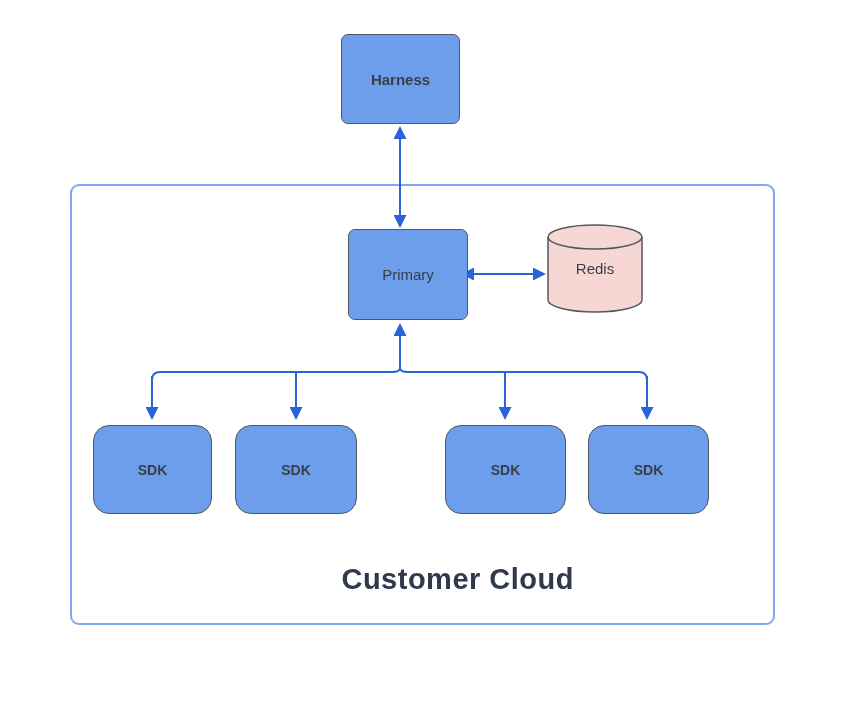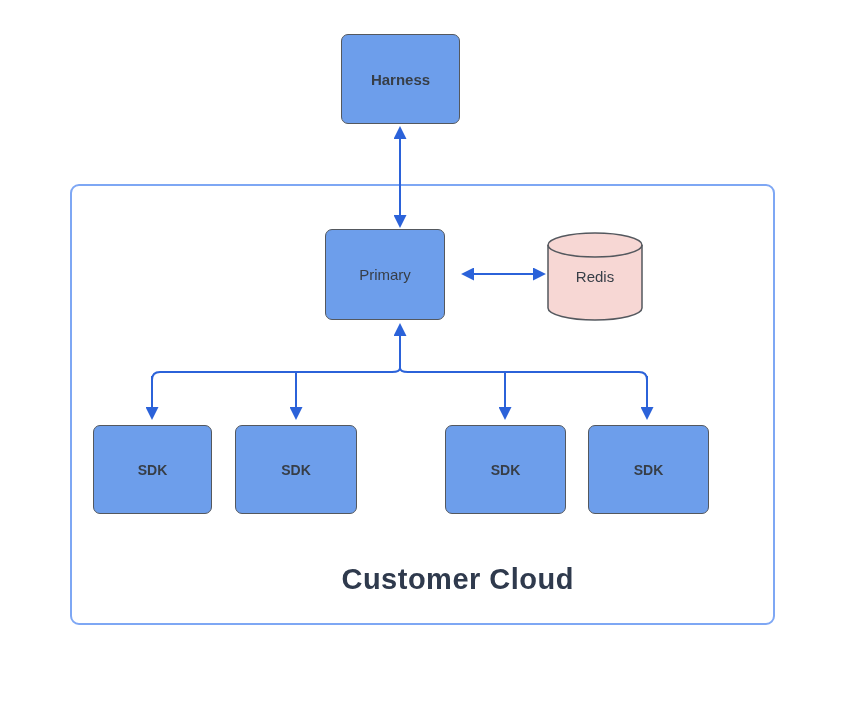--- a/index.html
+++ b/index.html
@@ -44,29 +44,29 @@
     border: 1.5px solid var(--node-border);
     border-radius: 7px;
     display: flex;
     align-items: center;
     justify-content: center;
     color: var(--label-color);
     font-size: 15px;
   }
   .node.bold { font-weight: bold; }
   .node-harness { left: 341px; top: 34px;  width: 119px; height: 90px; }
-  .node-primary { left: 325px; top: 229px; width: 120px; height: 91px; font-size: 15px; }
+  .node-primary { left: 348px; top: 229px; width: 120px; height: 91px; font-size: 15px; }
   .node-sdk-1 { left: 93px;  top: 425px; width: 119px; height: 89px; }
   .node-sdk-2 { left: 235px; top: 425px; width: 122px; height: 89px; }
   .node-sdk-3 { left: 445px; top: 425px; width: 121px; height: 89px; }
   .node-sdk-4 { left: 588px; top: 425px; width: 121px; height: 89px; }
-  .node-sdk-1, .node-sdk-2, .node-sdk-3, .node-sdk-4 { font-size: 14px; font-weight: bold; }
+  .node-sdk-1, .node-sdk-2, .node-sdk-3, .node-sdk-4 { font-size: 14px; font-weight: bold; border-radius: 16px; }
   .redis-wrap {
     position: absolute;
-    left: 547px; top: 232px;
+    left: 547px; top: 224px;
     width: 120px; height: 89px;
   }
   .redis-wrap svg { display: block; }
   .redis-label {
     position: absolute;
     left: 0; top: 36px;
     width: 96px;
     text-align: center;
     color: var(--label-color);
     font-size: 15px;

